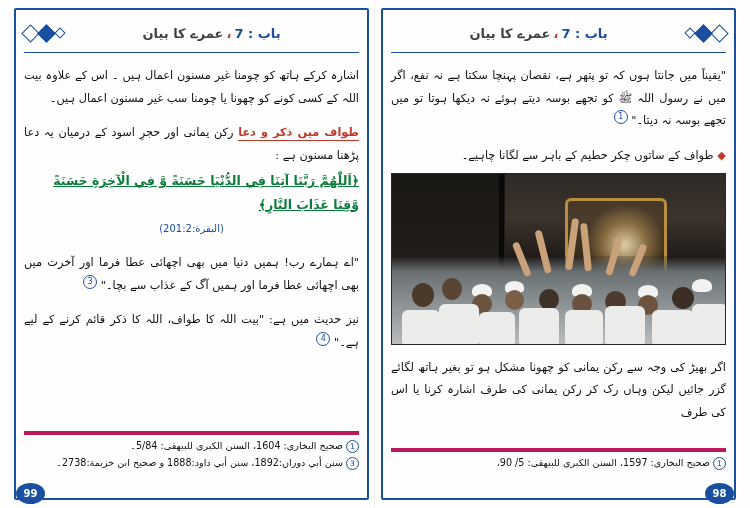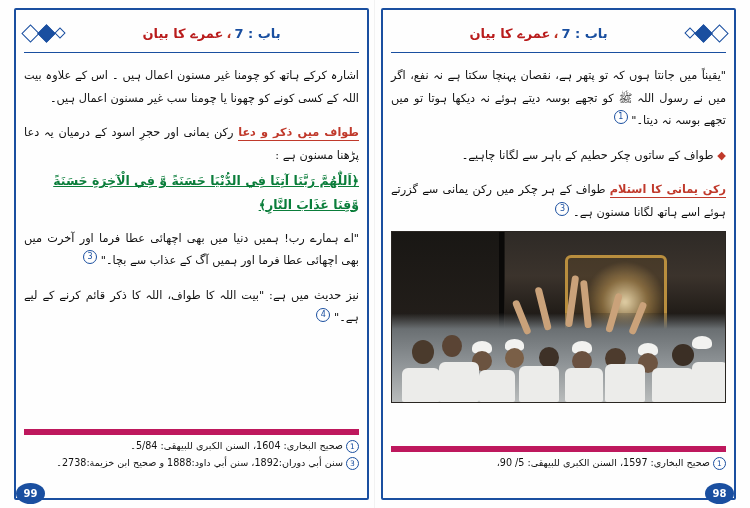--- a/index.html
+++ b/index.html
@@ -72,21 +72,21 @@
     text-align: center;
     direction: rtl;
     color: #1a4fa0;
     font-weight: bold;
     font-size: 13px;
     letter-spacing: 0px;
     white-space: nowrap;
   }
   .hdr-text .chap { color: #1a4fa0; }
   .hdr-text .sep { color: #c0392b; padding: 0 3px; }
-  .hdr-text .sub { color: #b91c1c; }
+  .hdr-text .sub { color: #404040; }
 
   
   .body {
     direction: rtl;
     text-align: justify;
     font-size: 11.3px;
     line-height: 2.0;
     color: #111111;
     margin-top: 6px;
     unicode-bidi: embed;
@@ -197,21 +197,21 @@
     margin-top: 2px;
   }
 
   
   .footnotes {
     position: absolute;
     left: 8px;
     right: 8px;
     bottom: 26px;
     direction: rtl;
-    border-top: 6px solid #be185d;
+    border-top: 4px solid #be185d;
     padding-top: 3px;
     font-size: 9.6px;
     line-height: 1.75;
     color: #111;
   }
   .footnotes .fn-num {
     display: inline-block;
     width: 11px; height: 11px;
     line-height: 11px;
     border-radius: 50%;
@@ -282,20 +282,23 @@
       <div class="body">
         <p>اشارہ کرکے ہاتھ کو چومنا غیر مسنون اعمال ہیں ۔ اس کے علاوہ بیت اللہ کے کسی کونے کو چھونا یا چومنا سب غیر مسنون اعمال ہیں۔</p>
 
 
         <p>
           <span class="red-underline">طواف میں ذکر و دعا</span>
           <span>رکن یمانی اور حجرِ اسود کے درمیان یہ دعا پڑھنا مسنون ہے :</span>
         </p>
 
         <div class="arabic-box">﴿اَللّٰهُمَّ رَبَّنَا آتِنَا فِي الدُّنْيَا حَسَنَةً وَّ فِي الْآخِرَةِ حَسَنَةً وَّقِنَا عَذَابَ النَّارِ﴾</div>
+        <div style="text-align:center;">
+          <span class="ayah-ref">(البقرة:201:2)</span>
+        </div>
 
         <p>
           <span>"اے ہمارے رب! ہمیں دنیا میں بھی اچھائی عطا فرما اور آخرت میں بھی اچھائی عطا فرما اور ہمیں آگ کے عذاب سے بچا۔"</span>
           <span class="circnum">3</span>
         </p>
 
         <p>
           <span>نیز حدیث میں ہے: "بیت اللہ کا طواف، اللہ کا ذکر قائم کرنے کے لیے ہے۔"</span>
           <span class="circnum">4</span>
         </p>
@@ -334,25 +337,20 @@
         <p>
           <span>"یقیناً میں جانتا ہوں کہ تو پتھر ہے، نقصان پہنچا سکتا ہے نہ نفع، اگر میں نے رسول اللہ ﷺ کو تجھے بوسہ دیتے ہوئے نہ دیکھا ہوتا تو میں تجھے بوسہ نہ دیتا۔"</span>
           <span class="circnum">1</span>
         </p>
 
         <p>
           <span class="red">◆ </span>
           <span>طواف کے ساتوں چکر حطیم کے باہر سے لگانا چاہیے۔</span>
         </p>
 
-        <p>
-          <span class="red-underline">رکن یمانی کا استلام</span>
-          <span>طواف کے ہر چکر میں رکن یمانی سے گزرتے ہوئے اسے ہاتھ لگانا مسنون ہے۔</span>
-          <span class="circnum">3</span>
-        </p>
       </div>
 
       <div class="photo">
         <div class="wall"></div>
         <div class="wall2"></div>
         <div class="kaaba-edge"></div>
         <div class="gold-frame"></div>
         <div class="glow"></div>
         <div class="crowd"></div>
 
@@ -381,20 +379,23 @@
         <div class="shirt" style="left:3%; bottom:0; width:38px; height:34px;"></div>
         <div class="shirt" style="left:14%; bottom:0; width:40px; height:40px;"></div>
         <div class="shirt" style="left:26%; bottom:0; width:36px; height:32px;"></div>
         <div class="shirt" style="left:38%; bottom:0; width:40px; height:36px;"></div>
         <div class="shirt" style="left:52%; bottom:0; width:38px; height:34px;"></div>
         <div class="shirt" style="left:64%; bottom:0; width:40px; height:38px;"></div>
         <div class="shirt" style="left:78%; bottom:0; width:42px; height:34px;"></div>
         <div class="shirt" style="left:90%; bottom:0; width:36px; height:40px;"></div>
       </div>
 
+      <div class="caption">
+        <p>اگر بھیڑ کی وجہ سے رکن یمانی کو چھونا مشکل ہو تو بغیر ہاتھ لگائے گزر جائیں لیکن وہاں رک کر رکن یمانی کی طرف اشارہ کرنا یا اس کی طرف</p>
+      </div>
 
       <div class="footnotes">
         <div class="fn-line">
           <span class="fn-num">1</span><span>صحیح البخاری: 1597، السنن الکبری للبیهقی: 5/ 90،</span>
         </div>
       </div>
     </div>
     <div class="pagenum">98</div>
   </div>
 

